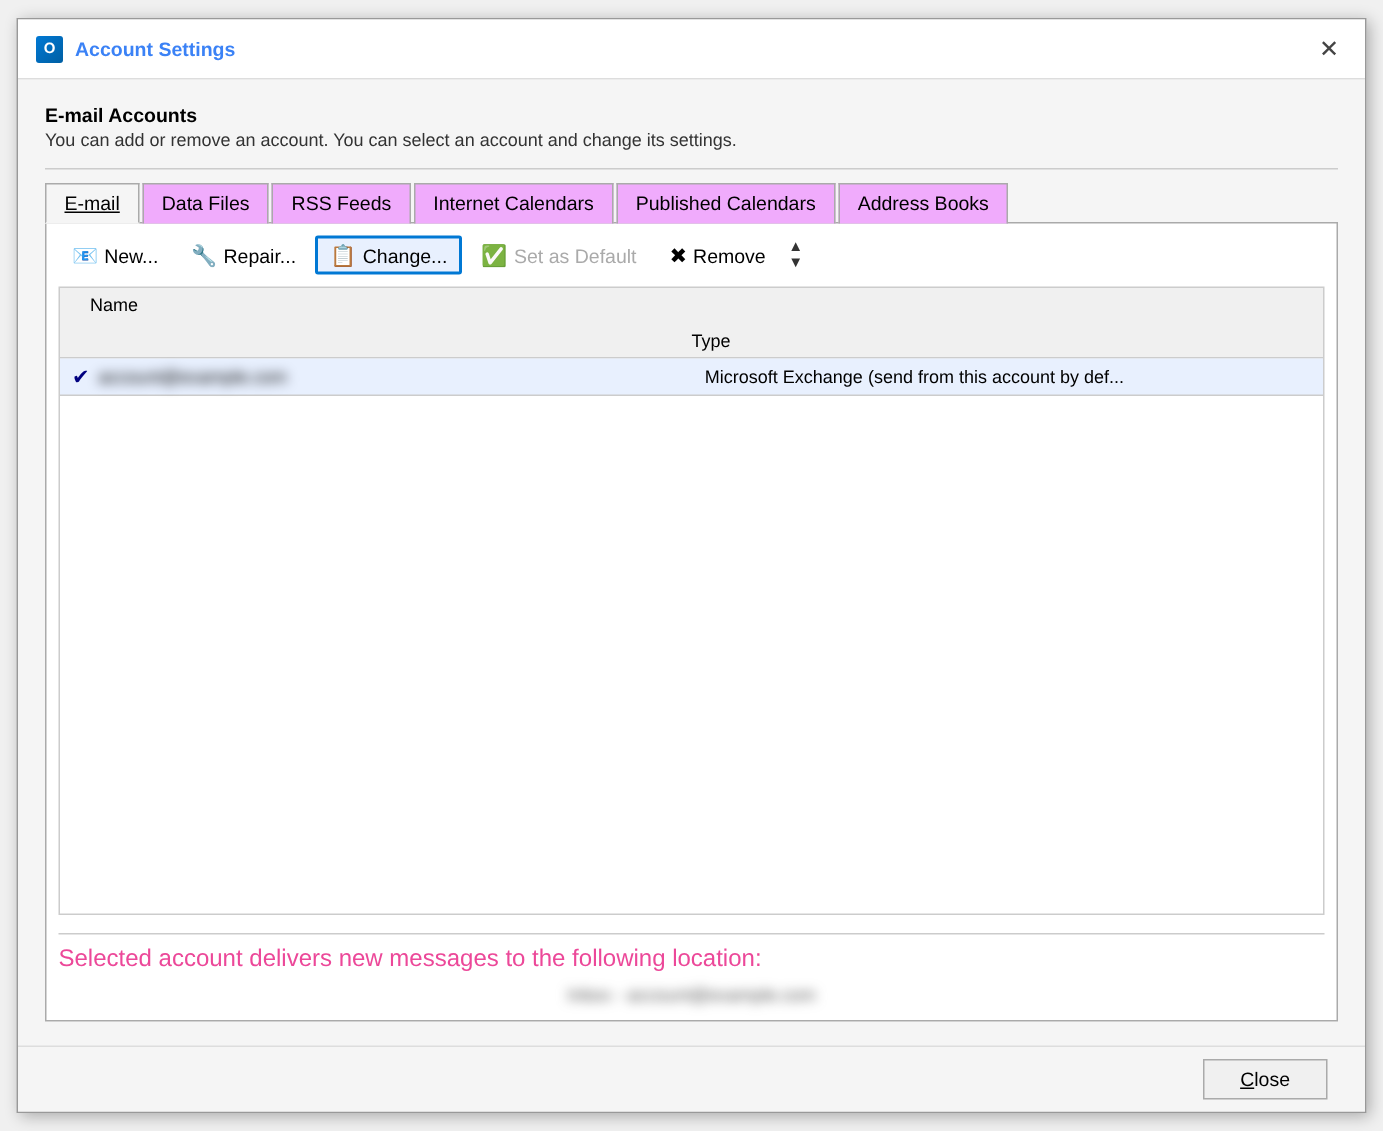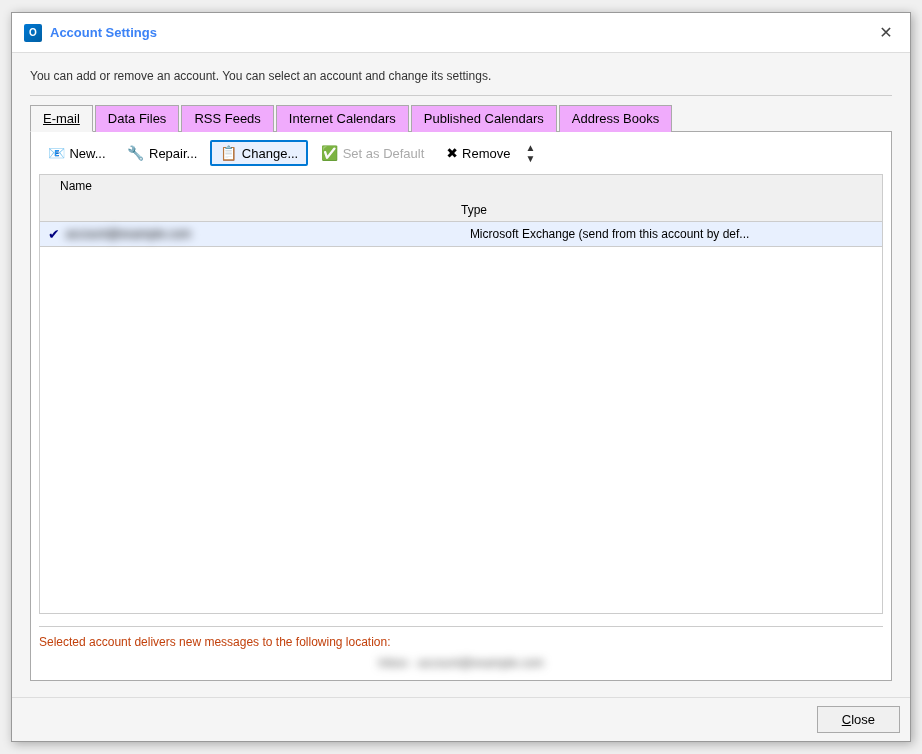--- a/index.html
+++ b/index.html
@@ -221,22 +221,22 @@
       font-size: 12px;
     }
 
     .footer-section {
       margin-top: 12px;
       padding-top: 8px;
       border-top: 1px solid #ccc;
     }
 
     .footer-label {
-      font-size: 12px;
-      color: #c2410c;
+      font-size: 16px;
+      color: #ec4899;
       margin-bottom: 6px;
     }
 
     .footer-location {
       font-size: 12px;
       color: #555;
       filter: blur(4px);
       display: inline-block;
       margin-bottom: 2px;
     }
@@ -250,21 +250,21 @@
 
     .blurred {
       filter: blur(4px);
       display: inline-block;
     }
 
     .bottom-bar {
       display: flex;
       justify-content: flex-end;
       align-items: center;
-      padding: 8px 10px;
+      padding: 8px 25px;
       background: #f5f5f5;
       border-top: 1px solid #ddd;
     }
 
     .close-dialog-btn {
       padding: 5px 24px;
       background: #f0f0f0;
       border: 1px solid #aaa;
       cursor: pointer;
       font-size: 12px;
@@ -303,20 +303,21 @@
 
   <div class="title-bar">
     <div class="title-bar-left">
       <div class="outlook-icon">O</div>
       <span class="title-text">Account Settings</span>
     </div>
     <button class="close-btn">✕</button>
   </div>
 
   <div class="dialog-body">
+    <div class="section-title">E-mail Accounts</div>
     <div class="section-desc">You can add or remove an account. You can select an account and change its settings.</div>
     <hr class="divider">
 
     <div class="tabs">
       <div class="tab active">
         <span>E-mail</span>
       </div>
       <div class="tab">
         <span>Data Files</span>
       </div>

